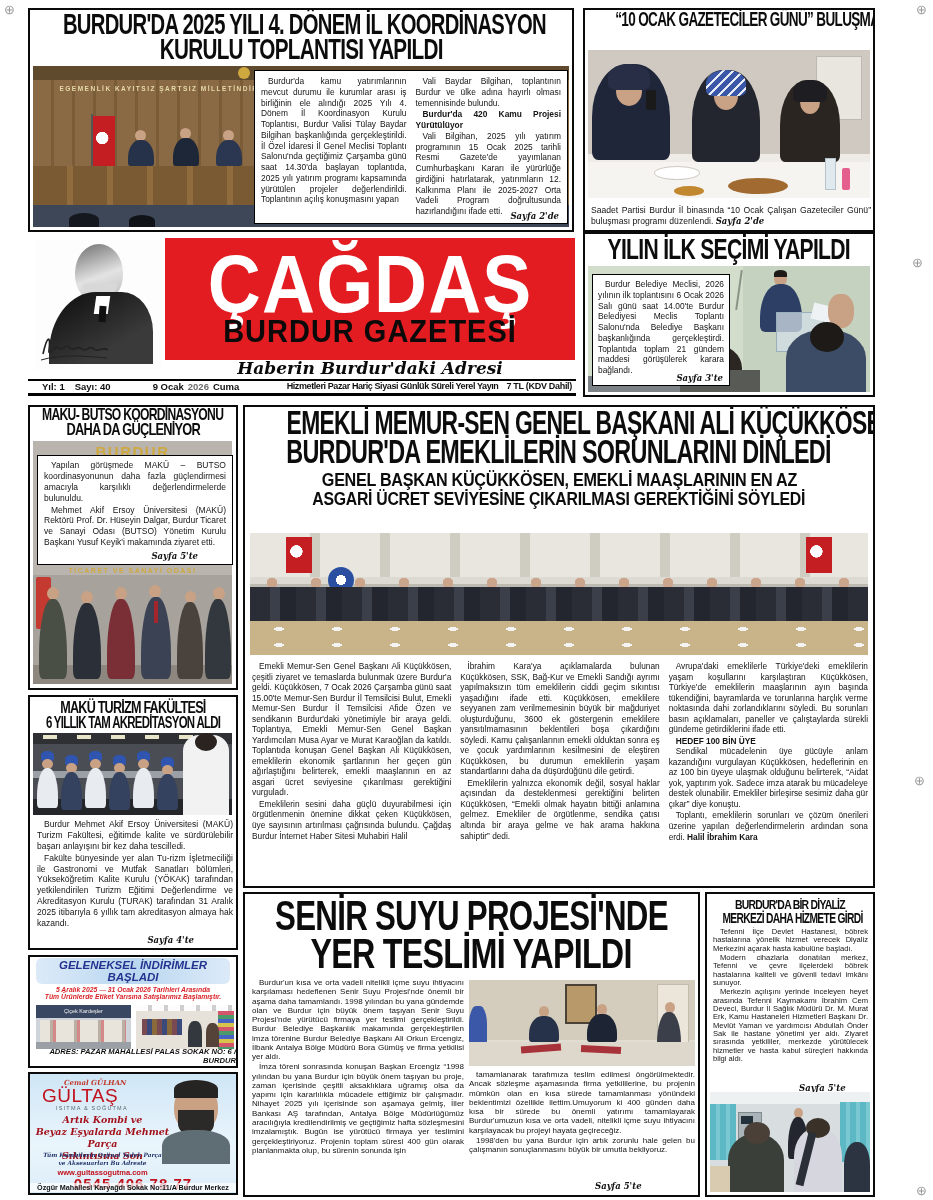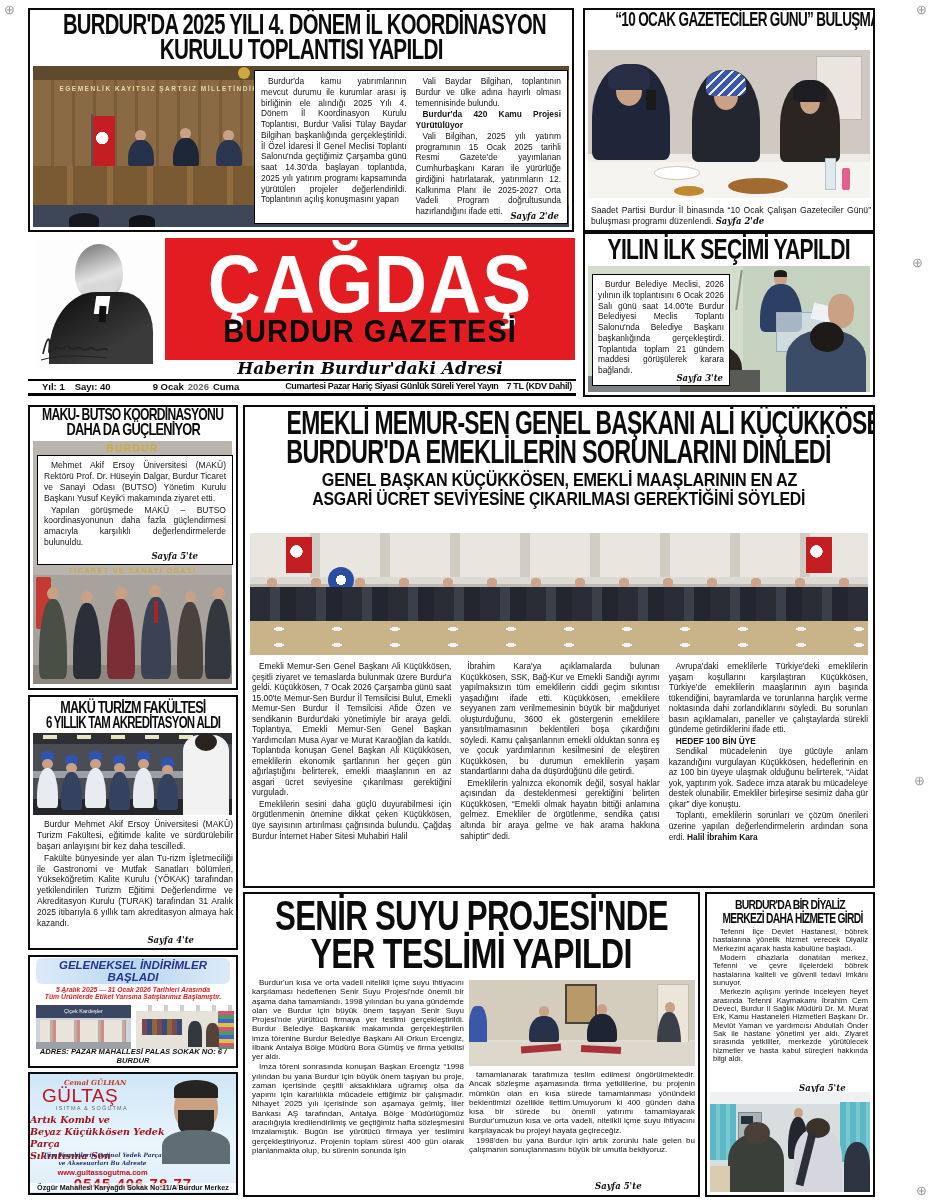--- a/index.html
+++ b/index.html
@@ -108,21 +108,21 @@
     <div style="color:#fff;font-weight:900;font-size:72px;line-height:66px;letter-spacing:1px;transform:scale(1.02,1.12)">ÇAĞDAŞ</div>
     <div style="color:#0a0a0a;font-weight:900;font-size:29px;line-height:30px;letter-spacing:1px;transform:scaleY(1.05)">BURDUR GAZETESİ</div>
   </div>
   <div class="abs script" style="left:165px;top:358px;width:410px;text-align:center;font-size:17px;color:#0a0a0a">Haberin Burdur'daki Adresi</div>
   <div class="abs" style="left:28px;top:379px;width:548px;height:17px;border-top:2px solid #000;border-bottom:3px solid #000;display:flex;align-items:flex-start;box-sizing:border-box;font-size:9.5px;font-weight:bold">
     <span style="margin-left:14px">Yıl: 1</span>
     <span style="margin-left:10px">Sayı: 40</span>
     <span style="margin-left:42px">9 Ocak</span>
     <span style="margin-left:4px;color:#6a6a6a">2026</span>
     <span style="margin-left:4px">Cuma</span>
-    <span style="margin-left:auto;letter-spacing:-0.4px;font-size:9px">Cumartesi Pazar Hariç Siyasi Günlük Süreli Yerel Yayın</span>
+    <span style="margin-left:auto;letter-spacing:-0.4px;font-size:9px">Hizmetleri Pazar Hariç Siyasi Günlük Süreli Yerel Yayın</span>
     <span style="margin-left:8px;margin-right:4px;font-size:9px;letter-spacing:-0.3px">7 TL (KDV Dahil)</span>
   </div>
 
   <div class="box" style="left:583px;top:232px;width:292px;height:165px">
     <div class="hl" style="margin-top:2px;line-height:26px;font-size:24px"><span class="cond" style="transform:scale(0.88,1.25)">YILIN İLK SEÇİMİ YAPILDI</span></div>
     <div class="photo" style="left:3px;top:32px;width:282px;height:126px;background:linear-gradient(90deg,#d3ddcc 0 55%,#c6d2c0 55%)">
       <div class="abs" style="left:150px;top:4px;width:2px;height:40px;background:#8a9486;transform:rotate(8deg)"></div>
       <div class="head" style="left:186px;top:6px;width:13px;height:14px"></div>
       <div class="abs" style="left:186px;top:4px;width:13px;height:7px;border-radius:50% 50% 0 0;background:#1d1a17"></div>
       <div class="ps" style="left:172px;top:18px;width:42px;height:48px;background:#2e3f66"></div>
@@ -140,41 +140,41 @@
           <p>Burdur Belediye Meclisi, 2026 yılının ilk toplantısını 6 Ocak 2026 Salı günü saat 14.00'te Burdur Belediyesi Meclis Toplantı Salonu'nda Belediye Başkanı başkanlığında gerçekleştirdi. Toplantıda toplam 21 gündem maddesi görüşülerek karara bağlandı.</p>
         </div>
       <i class="pref abs" style="right:6px;bottom:2px">Sayfa 3'te</i>
     </div>
   </div>
 
   <div class="box" style="left:28px;top:405px;width:210px;height:285px">
     <div class="hl" style="margin-top:0;line-height:15px;font-size:13.5px"><span class="cond" style="transform:scale(0.9,1.2)">MAKÜ- BUTSO KOORDİNASYONU</span></div>
     <div class="hl" style="line-height:15px;font-size:13.5px"><span class="cond" style="transform:scale(0.95,1.2)">DAHA DA GÜÇLENİYOR</span></div>
     <div class="photo" style="left:3px;top:34px;width:199px;height:243px;background:linear-gradient(180deg,#b9b4ae 0 55%,#a7a29b 55% 92%,#8d8780 92%)">
-      <div class="goldtxt" style="left:0;top:2px;width:100%;font-size:10px">BURDUR</div>
+      <div class="goldtxt" style="left:0;top:2px;width:100%;font-size:15px">BURDUR</div>
       <div class="goldtxt" style="left:0;top:126px;width:100%;font-size:7px">TİCARET VE SANAYİ ODASI</div>
       <div class="abs" style="left:3px;top:136px;width:15px;height:52px;background:#c43a30;border-radius:2px"></div>
       <div class="head" style="left:14px;top:146px;width:12px;height:13px"></div>
       <div class="ps" style="left:6px;top:158px;width:28px;height:80px;background:#4a4f45"></div>
       <div class="head" style="left:48px;top:150px;width:12px;height:13px"></div>
       <div class="ps" style="left:40px;top:162px;width:28px;height:76px;background:#2b3038"></div>
       <div class="head" style="left:82px;top:146px;width:12px;height:13px"></div>
       <div class="ps" style="left:74px;top:158px;width:28px;height:80px;background:#7a2e35"></div>
       <div class="head" style="left:116px;top:144px;width:12px;height:13px"></div>
       <div class="ps" style="left:108px;top:156px;width:30px;height:82px;background:#3a4254"></div>
       <div class="abs" style="left:121px;top:160px;width:4px;height:22px;background:#a4262c"></div>
       <div class="head" style="left:152px;top:150px;width:11px;height:12px"></div>
       <div class="ps" style="left:144px;top:161px;width:26px;height:77px;background:#4a423c"></div>
       <div class="head" style="left:180px;top:146px;width:12px;height:13px"></div>
       <div class="ps" style="left:172px;top:158px;width:26px;height:80px;background:#32383e"></div>
     </div>
     <div class="inbox" style="left:7px;top:48px;width:196px;height:110px;padding:4px 6px">
       <div class="body" style="font-size:8.5px">
+        <p>Yapılan görüşmede MAKÜ – BUTSO koordinasyonunun daha fazla güçlendirmesi amacıyla karşılıklı değerlendirmelerde bulunuldu.</p>
         <p>Mehmet Akif Ersoy Üniversitesi (MAKÜ) Rektörü Prof. Dr. Hüseyin Dalgar, Burdur Ticaret ve Sanayi Odası (BUTSO) Yönetim Kurulu Başkanı Yusuf Keyik'i makamında ziyaret etti.</p>
-        <p>Yapılan görüşmede MAKÜ – BUTSO koordinasyonunun daha fazla güçlendirmesi amacıyla karşılıklı değerlendirmelerde bulunuldu.</p>
       </div>
       <i class="pref abs" style="right:34px;bottom:3px">Sayfa 5'te</i>
     </div>
   </div>
 
   <div class="box" style="left:28px;top:695px;width:210px;height:255px">
     <div class="hl" style="margin-top:3px;line-height:15px;font-size:13px"><span class="cond" style="transform:scale(0.97,1.2)">MAKÜ TURİZM FAKÜLTESİ</span></div>
     <div class="hl" style="line-height:15px;font-size:13px"><span class="cond" style="transform:scale(0.88,1.2)">6 YILLIK TAM AKREDİTASYON ALDI</span></div>
     <div class="photo" style="left:3px;top:36px;width:199px;height:82px;background:linear-gradient(180deg,#2e3034 0 14%,#4a4d54 14% 80%,#24262a 80%)">
       <div class="abs" style="left:10px;top:2px;width:170px;height:4px;background:repeating-linear-gradient(90deg,#e8e4c8 0 14px,transparent 14px 34px)"></div>
@@ -216,36 +216,36 @@
       <div class="abs" style="left:4px;top:15px;width:86px;height:22px;background:repeating-linear-gradient(90deg,#e8e4dc 0 10px,#b9afa2 10px 13px,#d4888a 13px 16px,#e8e4dc 16px 24px)"></div>
       <div class="abs" style="left:0;bottom:0;right:0;height:7px;background:#9aa0a6"></div>
     </div>
     <div class="photo" style="left:106px;top:48px;width:98px;height:44px;background:#e6e2da">
       <div class="abs" style="left:0;top:0;right:0;height:6px;background:repeating-linear-gradient(90deg,#fdfdfd 0 12px,#cfcfcf 12px 16px)"></div>
       <div class="abs" style="right:0;top:6px;width:16px;height:38px;background:repeating-linear-gradient(180deg,#d4566a 0 4px,#4a9a6a 4px 8px,#4663c4 8px 12px,#d8c44a 12px 16px)"></div>
       <div class="abs" style="left:6px;top:14px;width:40px;height:16px;background:repeating-linear-gradient(90deg,#7a4a52 0 5px,#3a4a7a 5px 10px,#8a6a3a 10px 15px)"></div>
       <div class="abs" style="left:52px;top:16px;width:14px;height:26px;border-radius:40% 40% 0 0;background:#33383f"></div>
       <div class="abs" style="left:70px;top:18px;width:13px;height:24px;border-radius:40% 40% 0 0;background:#55433a"></div>
     </div>
-    <div style="position:absolute;left:0;bottom:1px;width:100%;text-align:center;font-weight:900;font-style:italic;font-size:7.6px;color:#101010">ADRES: PAZAR MAHALLESİ PALAS SOKAK NO: 6 / BURDUR</div>
+    <div style="position:absolute;left:0;bottom:1px;width:100%;text-align:right;font-weight:900;font-style:italic;font-size:7.6px;color:#101010">ADRES: PAZAR MAHALLESİ PALAS SOKAK NO: 6 / BURDUR</div>
   </div>
 
   <div class="box" style="left:28px;top:1072px;width:210px;height:123px;border-width:2px;background:linear-gradient(180deg,#cfe6f6,#eaf5fc 60%,#dcEdf8)">
     <div class="photo" style="right:4px;top:6px;width:72px;height:84px;background:transparent">
       <div class="abs" style="left:14px;top:2px;width:44px;height:50px;border-radius:50% 50% 44% 44%;background:#caa183"></div>
       <div class="abs" style="left:14px;top:0;width:44px;height:18px;border-radius:50% 50% 0 0;background:#262423"></div>
       <div class="abs" style="left:18px;top:30px;width:36px;height:26px;border-radius:0 0 46% 46%;background:#2b2a28"></div>
       <div class="abs" style="left:2px;top:50px;width:68px;height:34px;border-radius:45% 45% 0 0;background:#5f6e75"></div>
     </div>
     <div class="script" style="position:absolute;left:34px;top:4px;font-size:7px;color:#c0392b">Cemal GÜLHAN</div>
     <div style="position:absolute;left:12px;top:11px;font-weight:400;font-size:19px;color:#c1121c;letter-spacing:0.5px">GÜLTAŞ</div>
     <div style="position:absolute;left:26px;top:31px;font-size:5.5px;color:#5a6a72;letter-spacing:1.2px">ISITMA &amp; SOĞUTMA</div>
-    <div class="script" style="position:absolute;left:0;top:40px;width:145px;font-size:9.5px;color:#a3121c;line-height:1.25">
+    <div class="script" style="position:absolute;left:0;top:40px;width:145px;text-align:center;font-size:9.5px;color:#a3121c;line-height:1.25">
       <div>Artık Kombi ve</div>
-      <div>Beyaz Küçükkösen Yedek Parça</div>
+      <div>Beyaz Eşyalarda Mehmet Parça</div>
       <div>Sıkıntısına Son</div>
     </div>
     <div class="script" style="position:absolute;left:0;top:78px;width:145px;text-align:center;font-size:5.8px;color:#23356a;line-height:1.3">
       <div>Tüm Kombilerin Orjinal Yedek Parça</div>
       <div>ve Aksesuarları Bu Adreste</div>
     </div>
     <div style="position:absolute;left:0;top:94px;width:145px;text-align:center;font-weight:bold;font-size:7.5px;color:#c1121c">www.gultassogutma.com</div>
     <div style="position:absolute;left:0;top:101px;width:100%;text-align:center;font-weight:900;font-size:15px;color:#c1121c;letter-spacing:1px">0545 406 78 77</div>
     <div style="position:absolute;left:0;bottom:1px;width:100%;text-align:center;font-weight:bold;font-size:7.2px;color:#111;background:rgba(255,255,255,.7)">Özgür Mahallesi Karyağdı Sokak  No:11/A  Burdur Merkez</div>
   </div>

